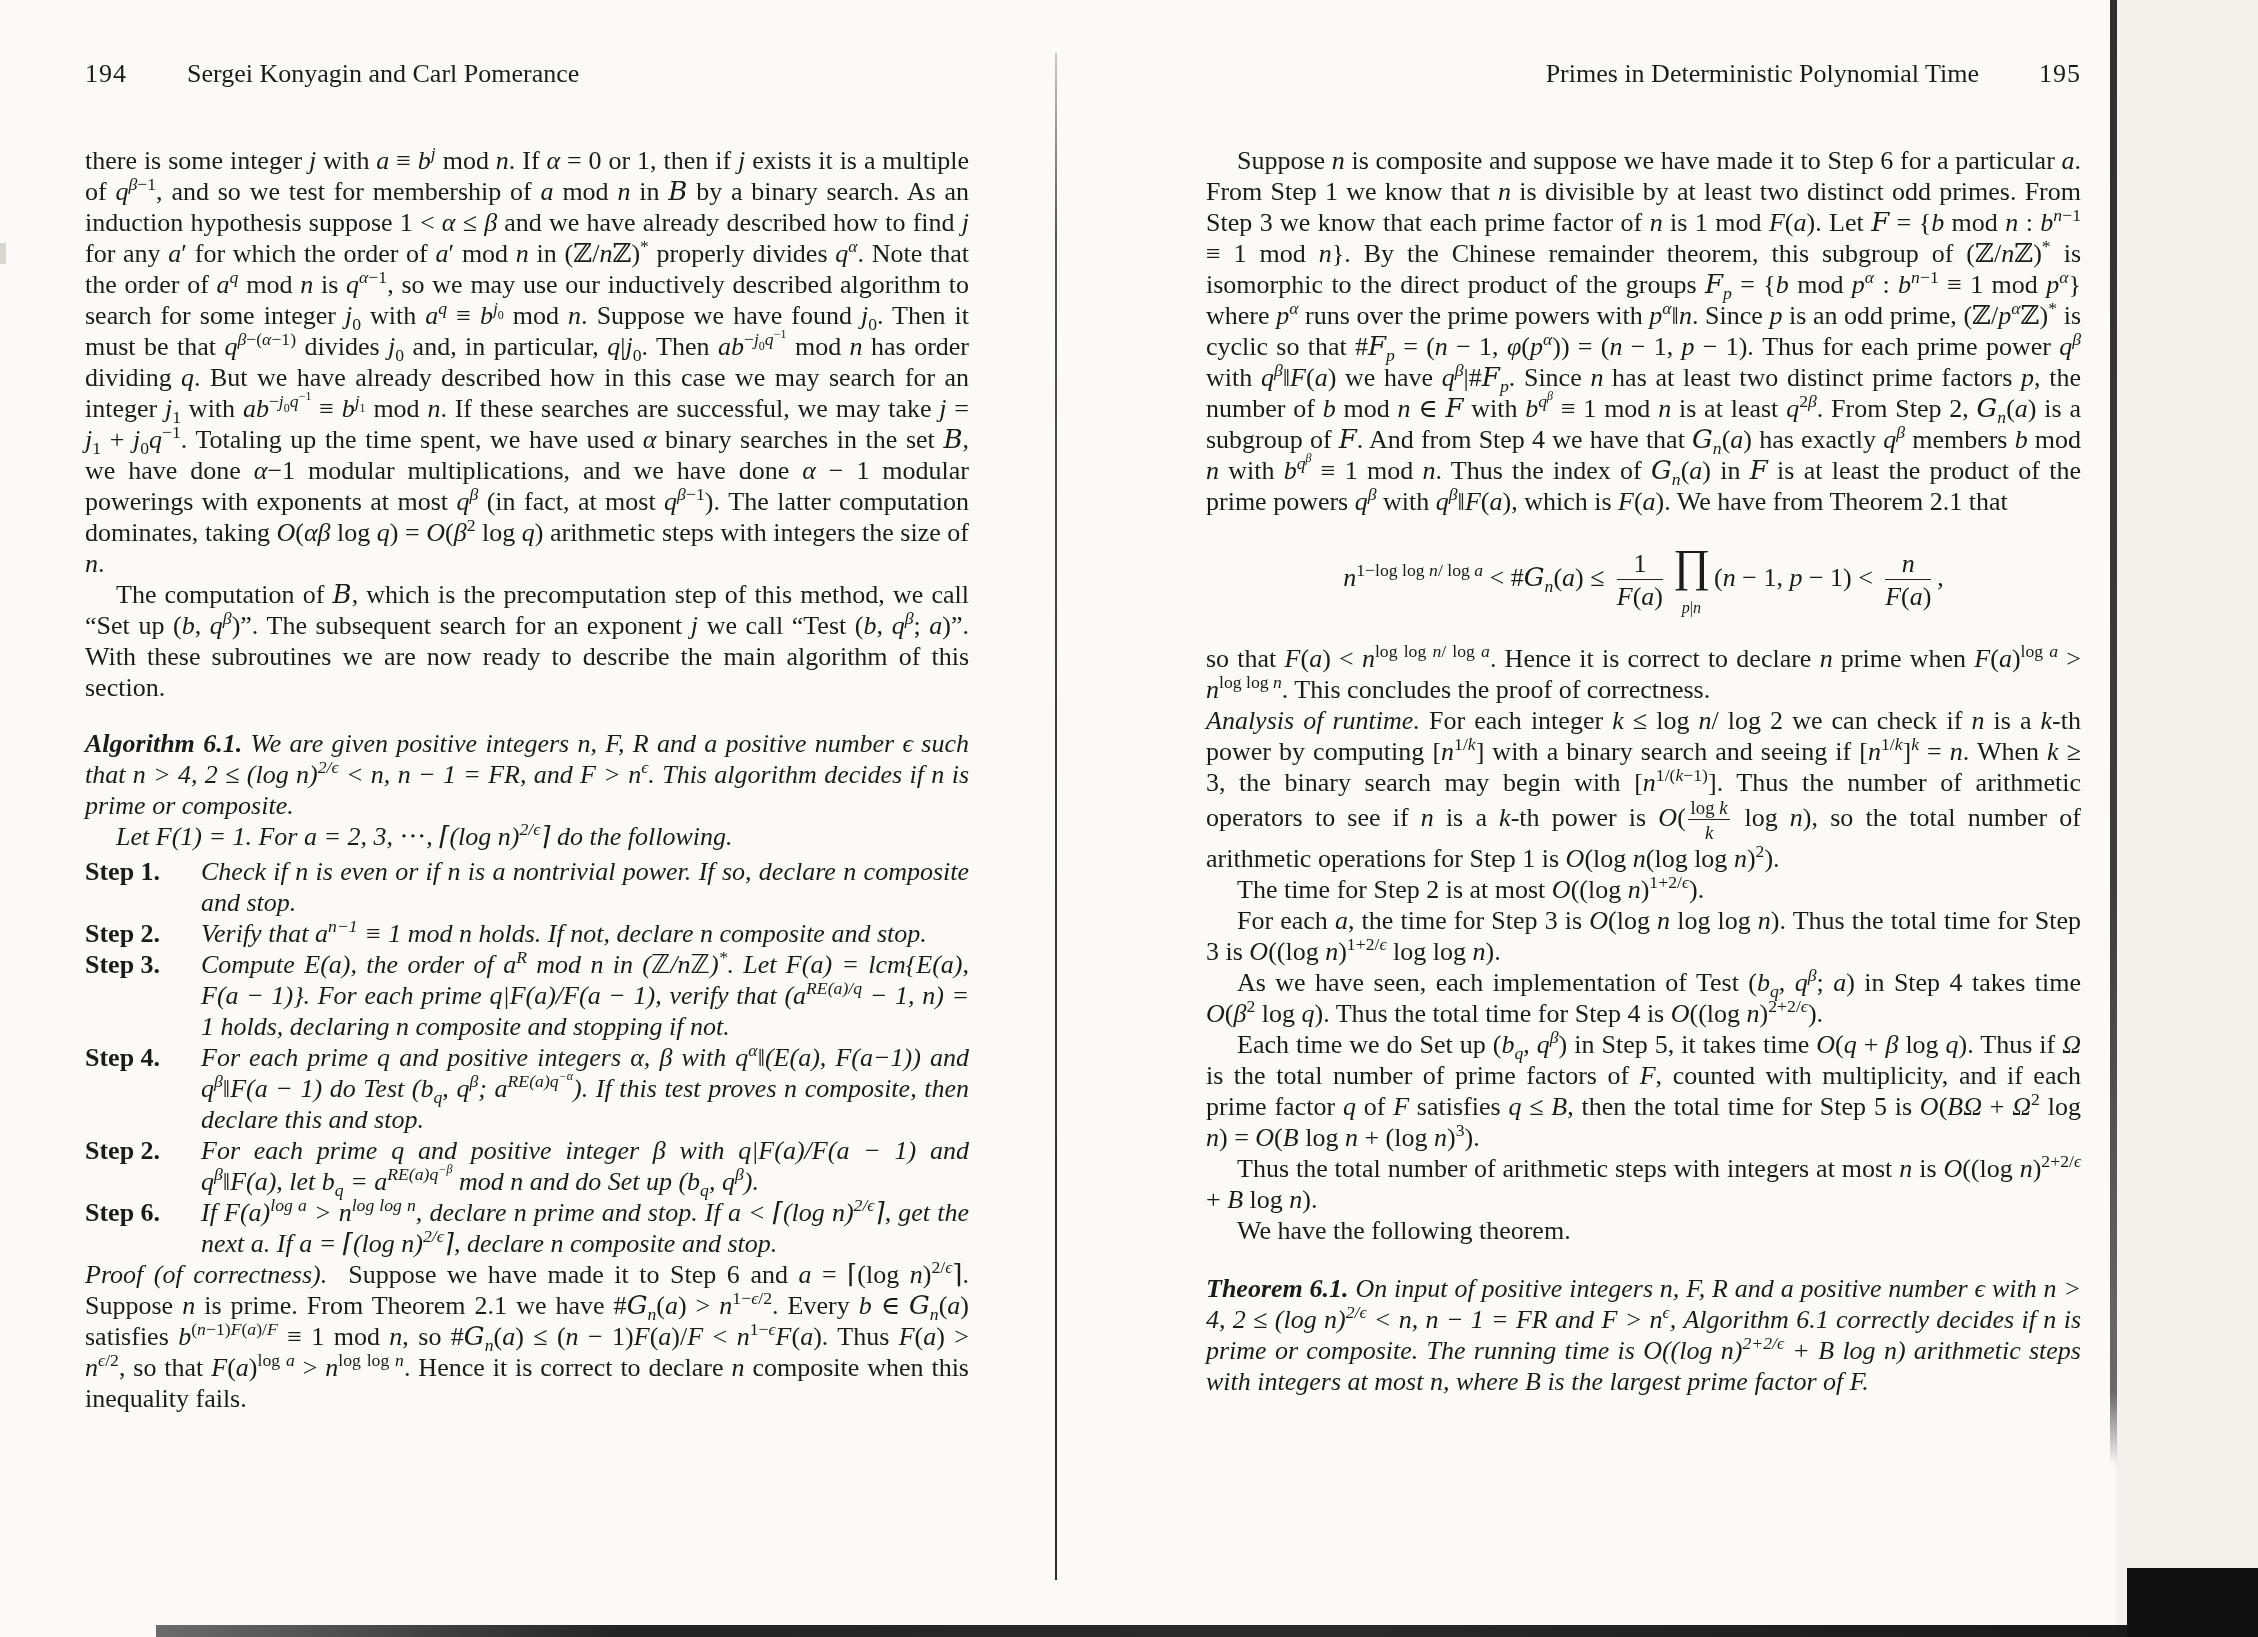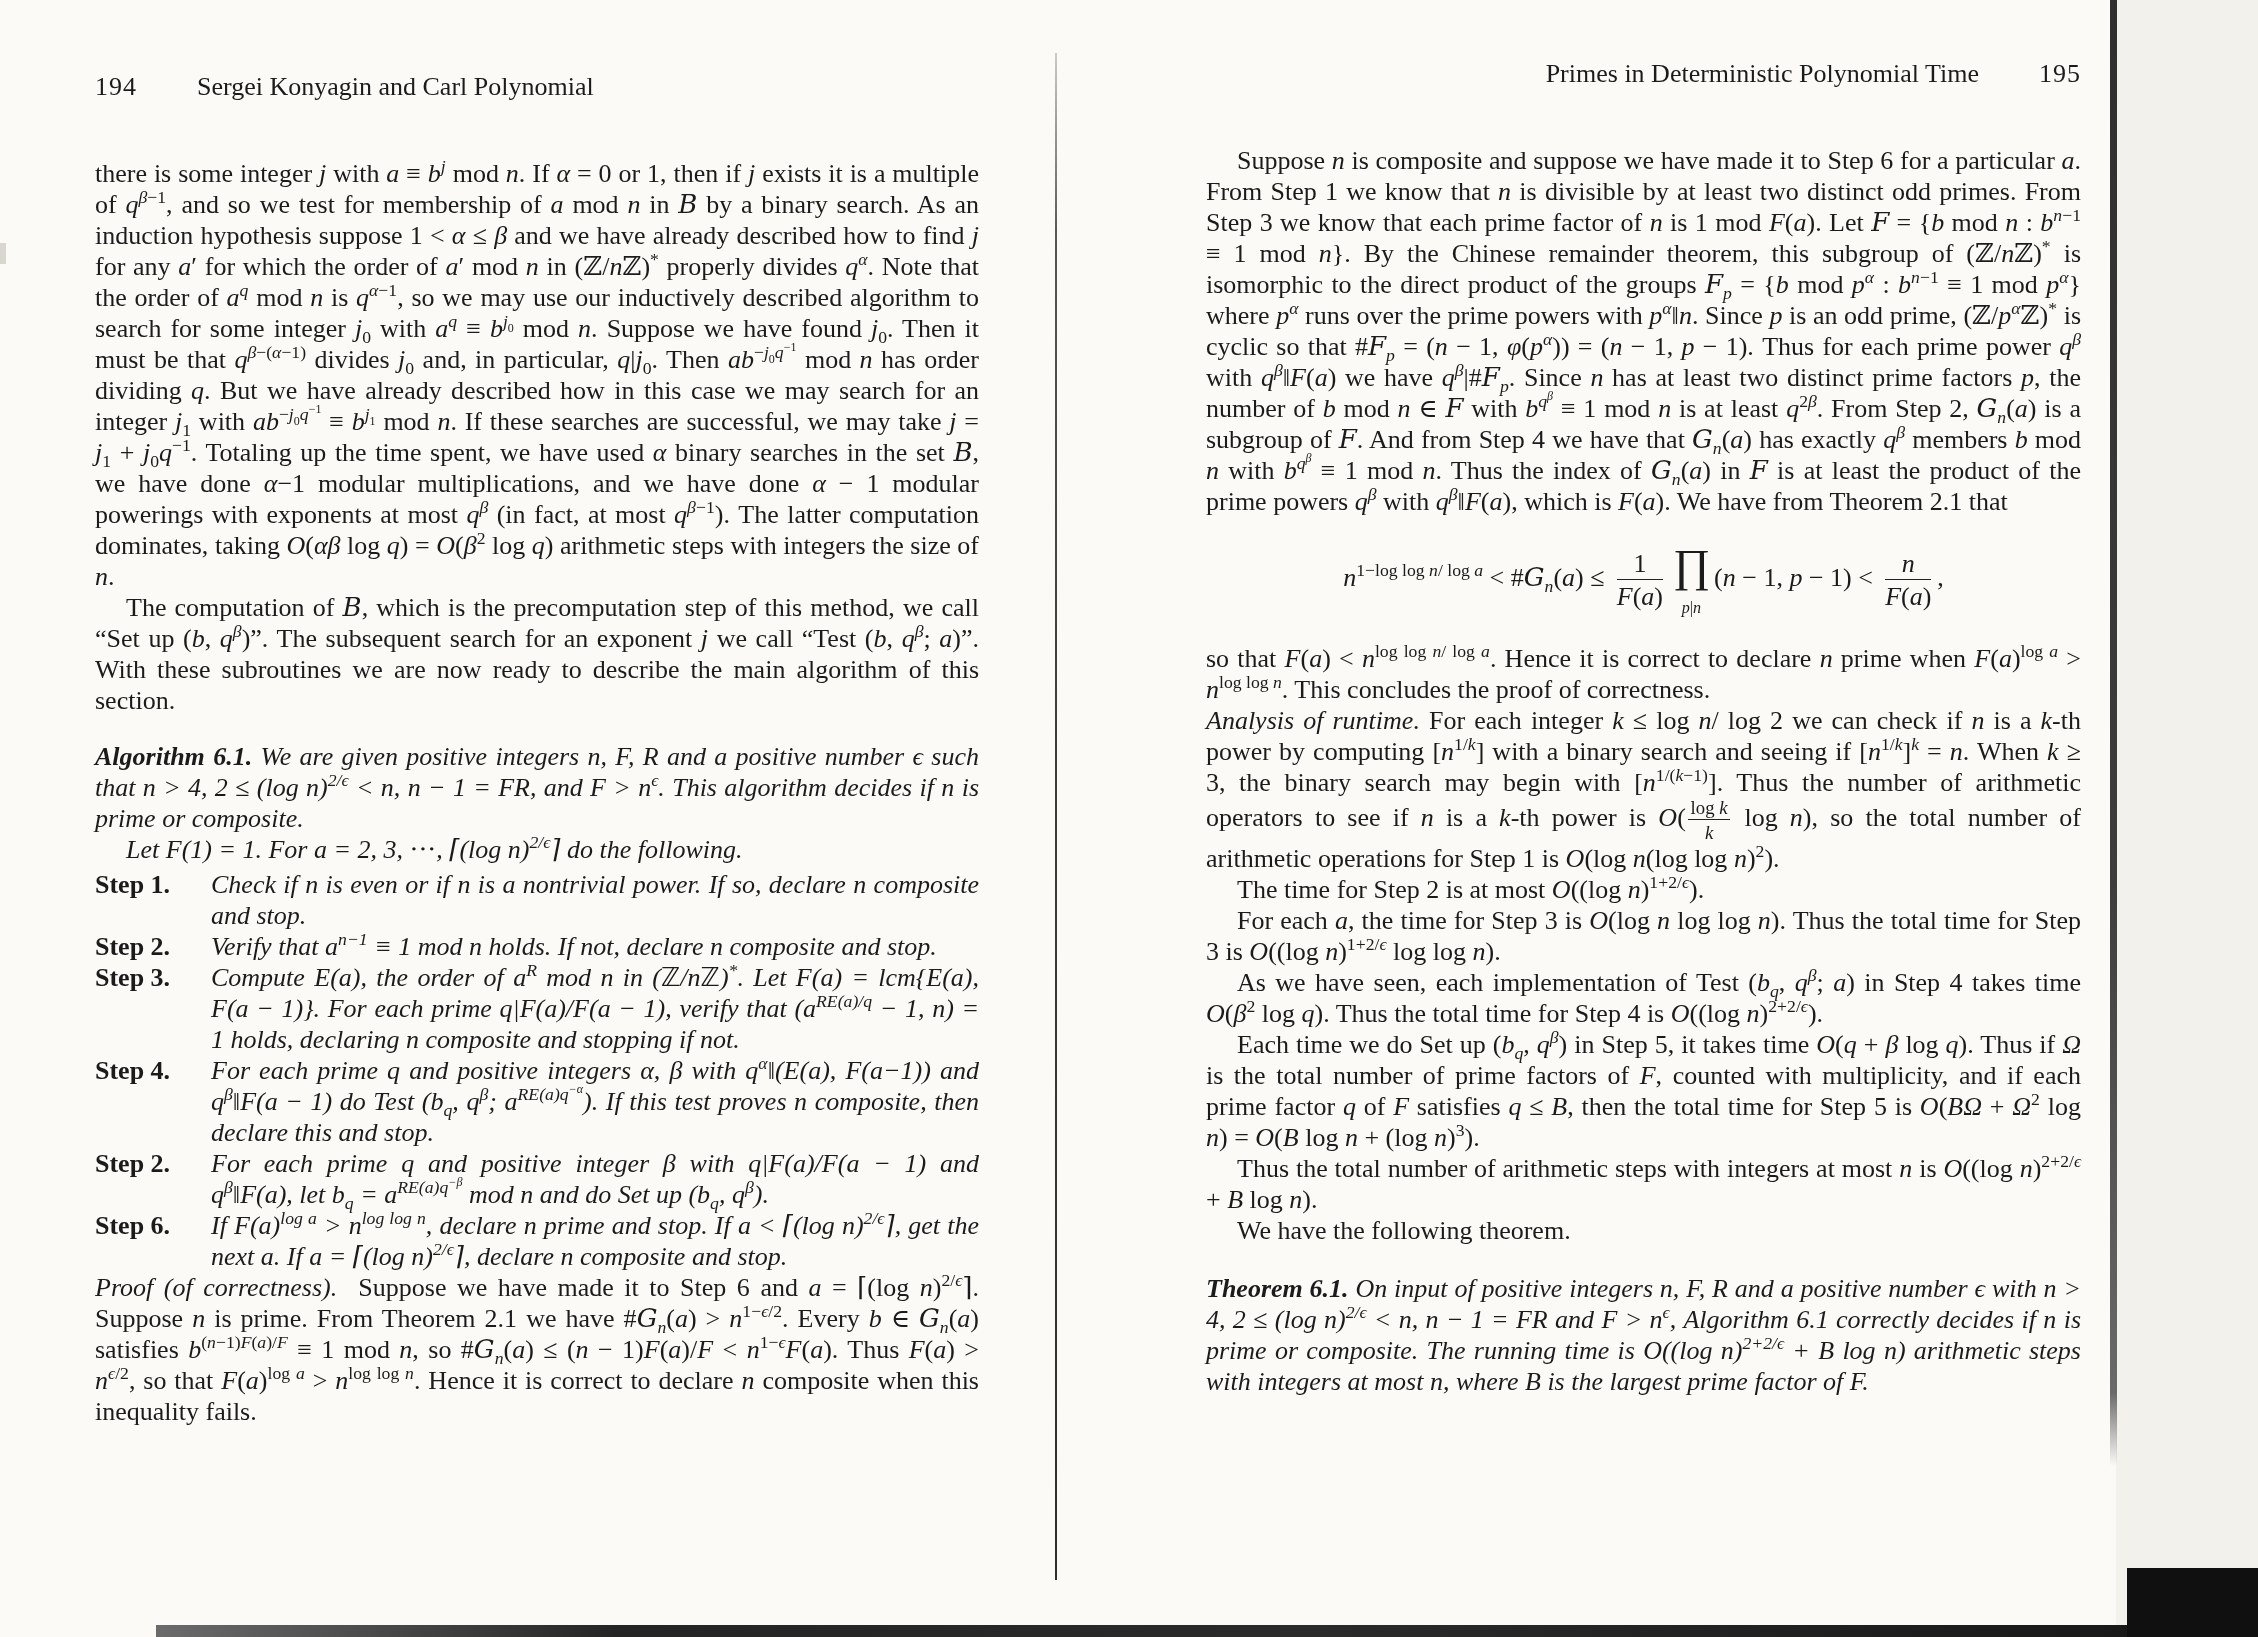--- a/index.html
+++ b/index.html
@@ -3,21 +3,21 @@
 <meta charset="utf-8">
 <style>
   html,body { margin:0; padding:0; background:#e8e6e1; }
   .scan {
     position:relative; width:2258px; height:1638px;
     background:#fbfaf7; overflow:hidden;
     font-family:"Liberation Serif","DejaVu Serif","DejaVu Sans",serif;
     color:#1b1b1b;
   }
   .page { position:absolute; top:58px; font-size:26px; line-height:31px; }
-  .page-left  { left:95px;  width:884px;margin-top:13px; }
+  .page-left  { left:85px;  width:884px; }
   .page-right { left:1206px; width:875px; }
 
   .running-header { display:flex; align-items:baseline; margin-bottom:56px; font-size:26px; }
   .running-header.right-align { justify-content:flex-end; }
   .running-header .pageno { letter-spacing:1px; }
   .page-left .head-title { margin-left:60px; }
   .page-right .head-title { margin-right:60px; }
 
   p.body-p { margin:0; text-align:justify; }
   .indent { text-indent:31px; }
@@ -64,21 +64,21 @@
   .left-mark { position:absolute; left:0; top:243px; width:5.8px; height:21px; background:#d9d6cf; }
 </style>
 </head>
 <body>
 
 <div class="scan">
 
   <div class="page page-left">
     <div class="running-header">
       <span class="pageno">194</span>
-      <span class="head-title">Sergei Konyagin and Carl Polynomial</span>
+      <span class="head-title">Sergei Konyagin and Carl Pomerance</span>
     </div>
 
     <p class="body-p">there is some integer <i>j</i> with <i>a</i> ≡ <i>b</i><sup><i>j</i></sup> mod <i>n</i>. If <i>α</i> = 0 or 1, then if <i>j</i> exists it is a multiple of <i>q</i><sup><i>β</i>−1</sup>, and so we test for membership of <i>a</i> mod <i>n</i> in <span class="cal">B</span> by a binary search. As an induction hypothesis suppose 1 &lt; <i>α</i> ≤ <i>β</i> and we have already described how to find <i>j</i> for any <i>a</i>′ for which the order of <i>a</i>′ mod <i>n</i> in (ℤ/<i>n</i>ℤ)<sup>*</sup> properly divides <i>q</i><sup><i>α</i></sup>. Note that the order of <i>a</i><sup><i>q</i></sup> mod <i>n</i> is <i>q</i><sup><i>α</i>−1</sup>, so we may use our inductively described algorithm to search for some integer <i>j</i><sub>0</sub> with <i>a</i><sup><i>q</i></sup> ≡ <i>b</i><sup><i>j</i><sub>0</sub></sup> mod <i>n</i>. Suppose we have found <i>j</i><sub>0</sub>. Then it must be that <i>q</i><sup><i>β</i>−(<i>α</i>−1)</sup> divides <i>j</i><sub>0</sub> and, in particular, <i>q</i>|<i>j</i><sub>0</sub>. Then <i>ab</i><sup>−<i>j</i><sub>0</sub><i>q</i><sup>−1</sup></sup> mod <i>n</i> has order dividing <i>q</i>. But we have already described how in this case we may search for an integer <i>j</i><sub>1</sub> with <i>ab</i><sup>−<i>j</i><sub>0</sub><i>q</i><sup>−1</sup></sup> ≡ <i>b</i><sup><i>j</i><sub>1</sub></sup> mod <i>n</i>. If these searches are successful, we may take <i>j</i> = <i>j</i><sub>1</sub> + <i>j</i><sub>0</sub><i>q</i><sup>−1</sup>. Totaling up the time spent, we have used <i>α</i> binary searches in the set <span class="cal">B</span>, we have done <i>α</i>−1 modular multiplications, and we have done <i>α</i> − 1 modular powerings with exponents at most <i>q</i><sup><i>β</i></sup> (in fact, at most <i>q</i><sup><i>β</i>−1</sup>). The latter computation dominates, taking <i>O</i>(<i>αβ</i> log <i>q</i>) = <i>O</i>(<i>β</i><sup>2</sup> log <i>q</i>) arithmetic steps with integers the size of <i>n</i>.</p>
     <p class="body-p indent">The computation of <span class="cal">B</span>, which is the precomputation step of this method, we call “Set up (<i>b</i>, <i>q</i><sup><i>β</i></sup>)”. The subsequent search for an exponent <i>j</i> we call “Test (<i>b</i>, <i>q</i><sup><i>β</i></sup>; <i>a</i>)”. With these subroutines we are now ready to describe the main algorithm of this section.</p>
 
     <div class="alg-block">
       <p class="body-p"><b>Algorithm 6.1.</b> <span class="it">We are given positive integers <i>n</i>, <i>F</i>, <i>R</i> and a positive number <i>ϵ</i> such that <i>n</i> &gt; 4, 2 ≤ (log <i>n</i>)<sup>2/<i>ϵ</i></sup> &lt; <i>n</i>, <i>n</i> − 1 = <i>FR</i>, and <i>F</i> &gt; <i>n</i><sup><i>ϵ</i></sup>. This algorithm decides if <i>n</i> is prime or composite.</span></p>
       <p class="body-p it let-line">Let <i>F</i>(1) = 1. For <i>a</i> = 2, 3, ⋅⋅⋅, ⌈(log <i>n</i>)<sup>2/<i>ϵ</i></sup>⌉ do the following.</p>
 
       <div class="steps">

